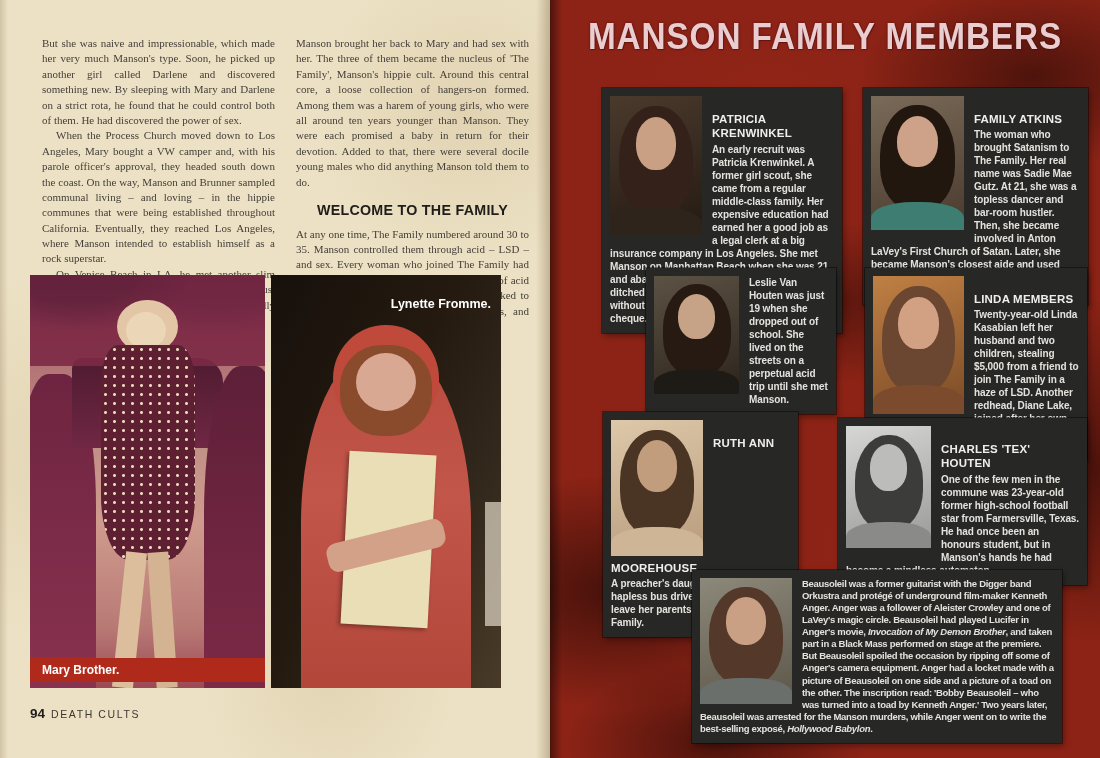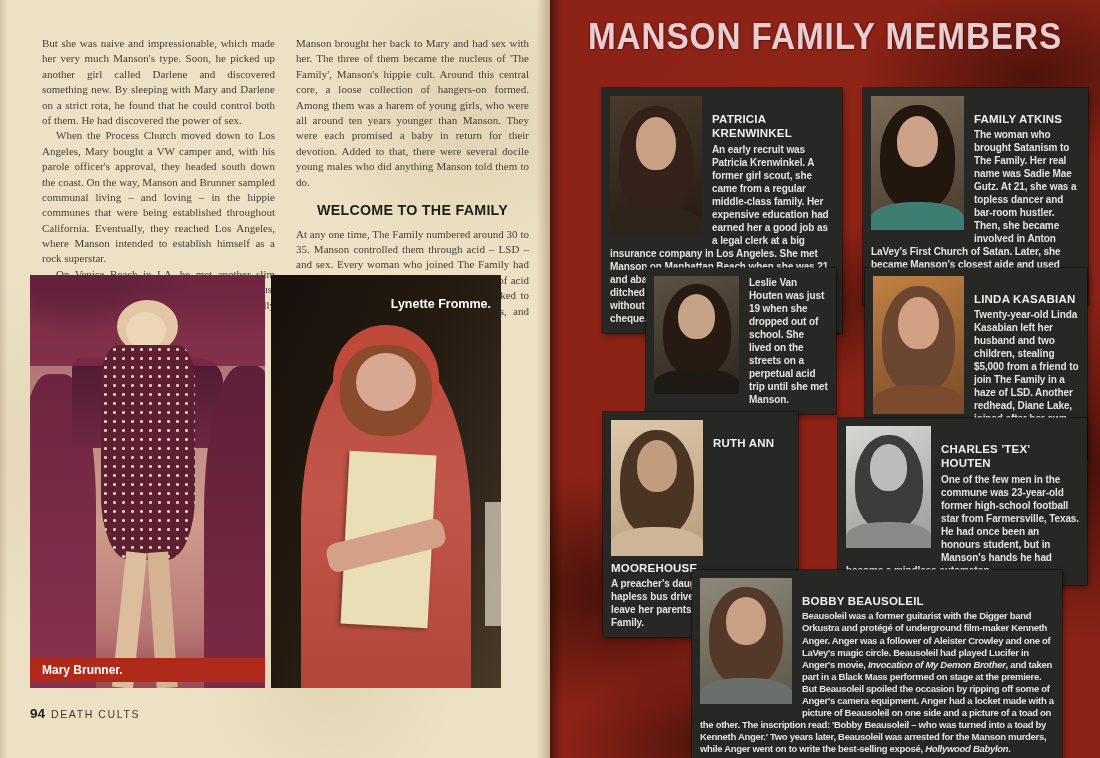--- a/index.html
+++ b/index.html
@@ -141,21 +141,21 @@
     <div class="photo photo-mary">
       <div class="m-man-left"></div>
       <div class="m-car"></div>
       <div class="m-foliage"></div>
       <div class="m-man-right"></div>
       <div class="m-hair"></div>
       <div class="m-face"></div>
       <div class="m-dress"></div>
       <div class="m-leg1"></div>
       <div class="m-leg2"></div>
-      <div class="caption-band">Mary Brunner.</div>
+      <div class="caption-band">Mary Brother.</div>
     </div>
 
     <div class="photo photo-lyn">
       <div class="l-door"></div>
       <div class="l-robe"></div>
       <div class="l-hood"></div>
       <div class="l-hair"></div>
       <div class="l-face"></div>
       <div class="l-folder"></div>
       <div class="l-arm"></div>
@@ -199,21 +199,21 @@
       </div>
       <p class="pbio">Leslie Van Houten was just 19 when she dropped out of school. She lived on the streets on a perpetual acid trip until she met Manson.</p>
     </div>
 
     <div class="card card-linda">
       <div class="portrait ph-linda" style="--bg: #c08044; --bg2: #7a4a26; --hair: #6b4630; --skin: #d2a184; --shirt: #7c4a2c;">
         <div class="p-hair"></div>
         <div class="p-face"></div>
         <div class="p-shoulders"></div>
       </div>
-      <h3 class="pname">LINDA KASABIAN</h3>
+      <h3 class="pname">LINDA MEMBERS</h3>
       <p class="pbio">Twenty-year-old Linda Kasabian left her husband and two children, stealing $5,000 from a friend to join The Family in a haze of LSD. Another redhead, Diane Lake, joined after her own parents had dropped out to join the Hog Farm commune.</p>
     </div>
 
     <div class="card card-ruth">
       <div class="portrait ph-ruth" style="--bg: #ddc8aa; --bg2: #b89c7c; --hair: #4a3524; --skin: #c29d7d; --shirt: #cdb596;">
         <div class="p-hair"></div>
         <div class="p-face"></div>
         <div class="p-shoulders"></div>
       </div>
       <h3 class="pname">RUTH ANN MOOREHOUSE</h3>
@@ -229,17 +229,16 @@
       <h3 class="pname">CHARLES 'TEX' HOUTEN</h3>
       <p class="pbio">One of the few men in the commune was 23-year-old former high-school football star from Farmersville, Texas. He had once been an honours student, but in Manson's hands he had become a mindless automaton.</p>
     </div>
 
     <div class="card card-bobby">
       <div class="portrait ph-bobby" style="--bg: #8c887a; --bg2: #5c5648; --hair: #54392a; --skin: #c9a084; --shirt: #6a6f6c;">
         <div class="p-hair"></div>
         <div class="p-face"></div>
         <div class="p-shoulders"></div>
       </div>
-      <h3 class="pname">BOBBY BEAUSOLEIL</h3>
       <p class="pbio"><span>Beausoleil was a former guitarist with the Digger band Orkustra and protégé of underground film-maker Kenneth Anger. Anger was a follower of Aleister Crowley and one of LaVey's magic circle. Beausoleil had played Lucifer in Anger's movie, </span><span style="font-style: italic;">Invocation of My Demon Brother</span><span>, and taken part in a Black Mass performed on stage at the premiere. But Beausoleil spoiled the occasion by ripping off some of Anger's camera equipment. Anger had a locket made with a picture of Beausoleil on one side and a picture of a toad on the other. The inscription read: 'Bobby Beausoleil – who was turned into a toad by Kenneth Anger.' Two years later, Beausoleil was arrested for the Manson murders, while Anger went on to write the best-selling exposé, </span><span style="font-style: italic;">Hollywood Babylon</span><span>.</span></p>
     </div>
   </div>
 </div>
 
 </body></html>

